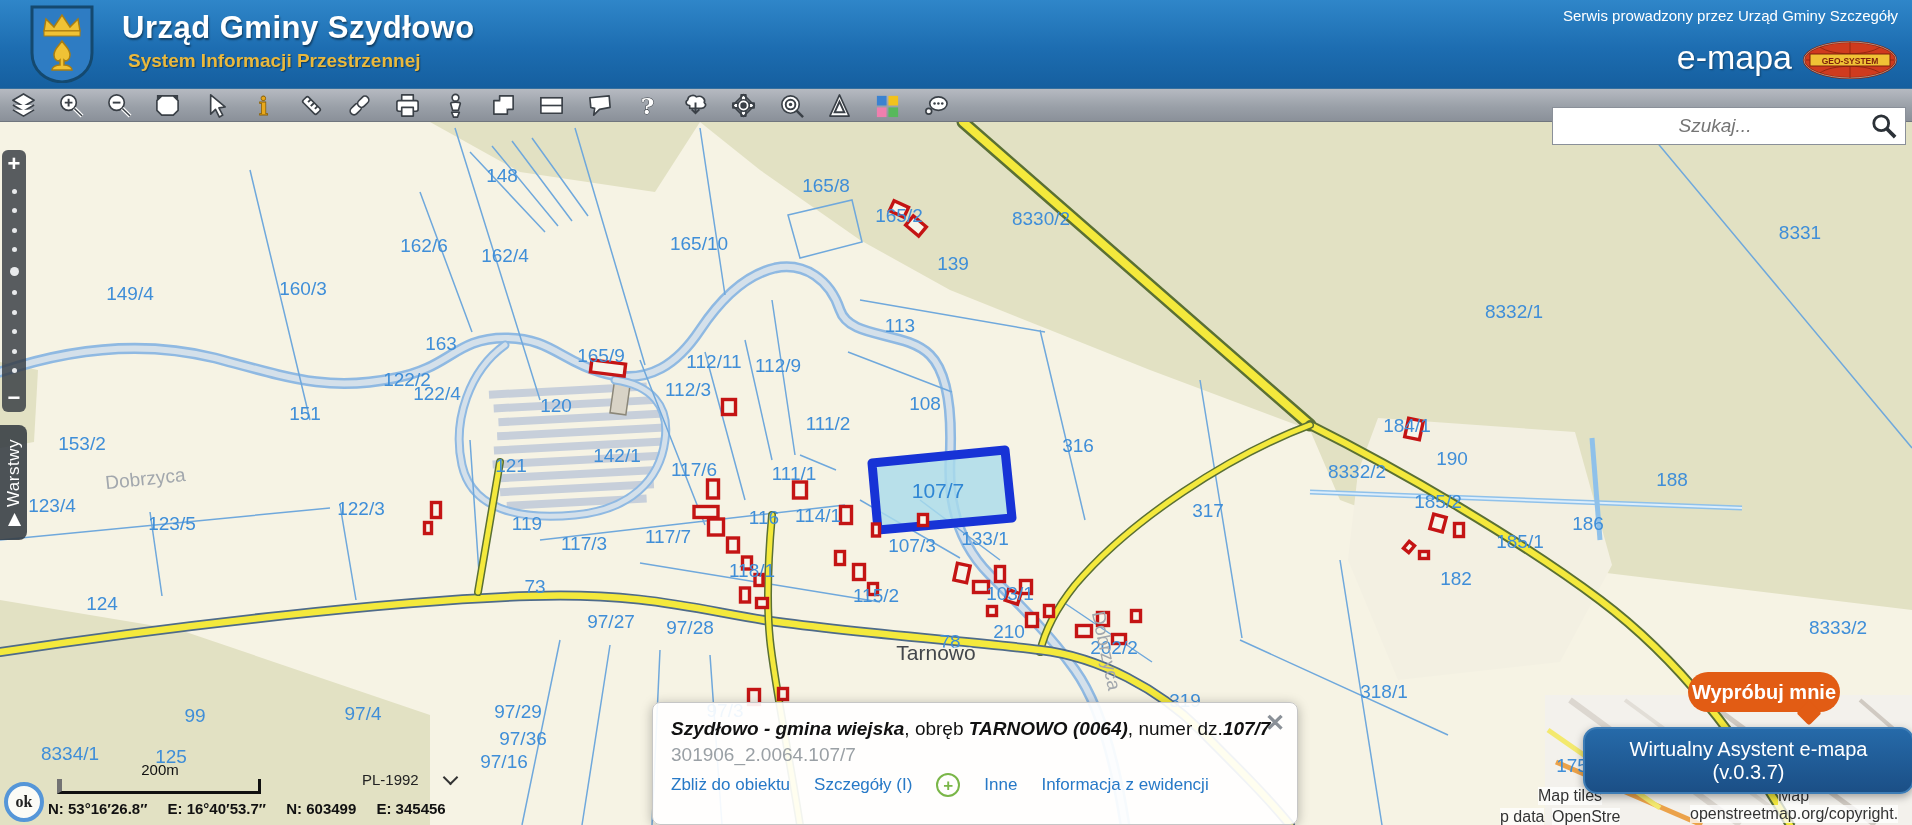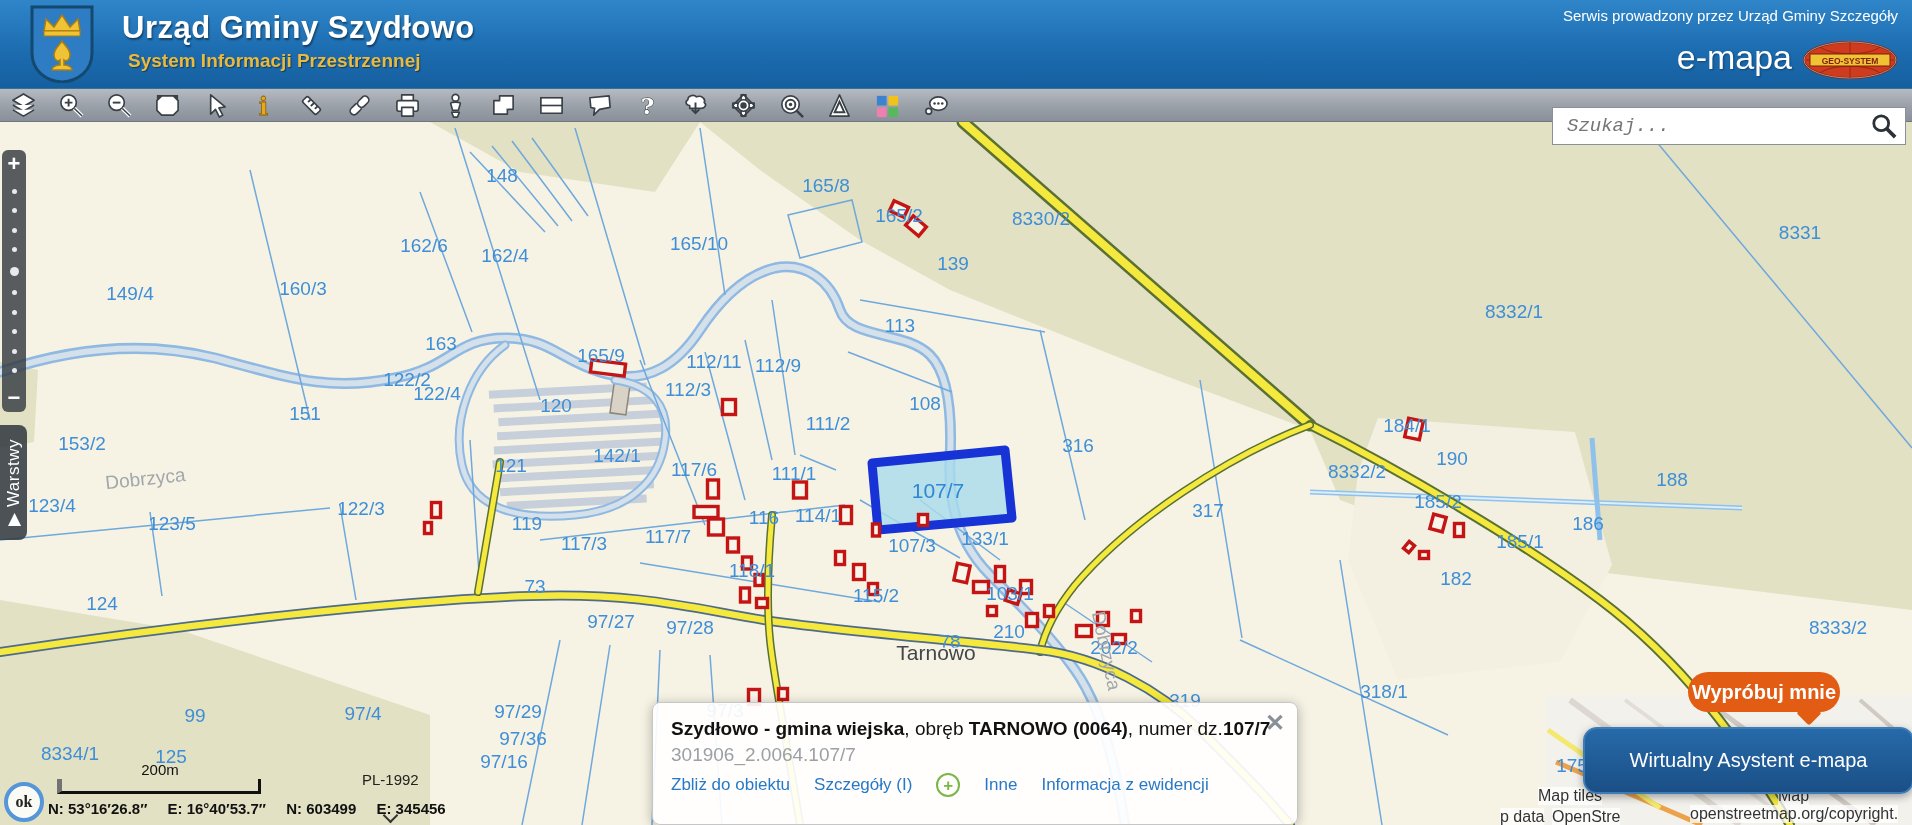--- a/index.html
+++ b/index.html
@@ -21,21 +21,21 @@
     border-top:1px solid #35709f;border-bottom:1px solid #70767e;z-index:5;
     display:flex;align-items:center;gap:21px;padding-left:10px;box-sizing:border-box;}
   .tool{width:27px;height:27px;display:inline-flex;align-items:center;justify-content:center;cursor:pointer;flex:0 0 auto;}
   .tool svg{width:27px;height:27px;overflow:visible;}
   .ti{stroke:#3a4047;stroke-width:1.7;fill:#fff;stroke-linejoin:round;}
   .ti-dark{stroke:#3a4047;stroke-width:2;fill:none;}
   .ti-txt{font-family:"DejaVu Serif",serif;font-weight:bold;font-size:24px;fill:#fff;stroke:#3a4047;stroke-width:1;paint-order:stroke;}
   #searchbox{position:absolute;right:6px;top:107px;width:352px;height:36px;background:#fff;
     border:1px solid #8a9099;z-index:6;display:flex;align-items:center;}
   #searchbox input{flex:1;border:none;outline:none;font-size:19px;font-style:italic;color:#555;
-    padding:0 8px 0 14px;font-family:Liberation Mono, monospace;background:transparent;}
+    padding:0 8px 0 14px;font-family:Liberation Sans, sans-serif;background:transparent;text-align:center;}
   #searchbox svg{width:26px;height:26px;margin-right:8px;}
   
   #map{position:absolute;left:0;top:122px;width:1912px;height:703px;z-index:1;}
   .lbl{fill:#3f8ed8;font-size:19px;text-anchor:middle;font-family:"Liberation Sans",sans-serif;}
   .hl{font-size:21px;fill:#2f86d4;}
   .place{fill:#43474c;font-size:21px;paint-order:stroke;stroke:#f6f3e4;stroke-width:3px;}
   .river-lbl{fill:#a2a7ad;font-size:19px;}
   .bld{fill:#f8f5ea;stroke:#c41414;stroke-width:3.4;}
   
   #zoombar{position:absolute;left:2px;top:150px;width:24px;height:262px;background:rgba(52,59,66,.82);
@@ -46,34 +46,34 @@
   #zoom-dots i.active{width:9px;height:9px;}
   #layers-tab{position:absolute;left:0px;top:425px;width:27px;height:115px;background:rgba(52,59,66,.88);
     border-radius:0 8px 8px 0;z-index:6;cursor:pointer;display:flex;align-items:center;justify-content:center;}
   #layers-tab span{transform:rotate(-90deg);white-space:nowrap;color:#fff;font-size:17px;letter-spacing:.5px;}
   
   #popup{position:absolute;left:652px;top:702px;width:646px;height:123px;background:rgba(255,255,255,.92);
     border:1px solid #c6c6c6;border-radius:8px;box-shadow:0 2px 12px rgba(0,0,0,.28);z-index:7;
     padding:10px 18px;box-sizing:border-box;}
   #popup-title{color:#787c80;font-size:17px;}
   #popup-main{margin-top:5px;font-size:19px;color:#111;}
-  #popup-main b{font-weight:bold;}
+  #popup-main b{font-weight:bold;font-style:italic;}
   #popup-id{margin-top:4px;font-size:19px;color:#9aa0a5;}
   #popup-links{margin-top:7px;font-size:17px;color:#2779c7;display:flex;align-items:center;gap:24px;}
   #popup-links .plink{cursor:pointer;}
   #plus-circle{width:20px;height:20px;border:2px solid #7ab648;border-radius:50%;color:#7ab648;
     display:inline-flex;align-items:center;justify-content:center;font-size:17px;font-weight:bold;line-height:1;cursor:pointer;}
   #popup-close{position:absolute;right:12px;top:6px;color:#8a9097;font-size:24px;font-weight:bold;cursor:pointer;}
   
   #ok-btn{position:absolute;left:4px;top:782px;width:32px;height:32px;border:4px solid #5596d8;border-radius:50%;
     background:rgba(255,255,255,.85);color:#222;font-weight:bold;font-size:16px;display:flex;align-items:center;justify-content:center;z-index:6;cursor:pointer;font-family:Liberation Serif, serif;}
   #scalebar{position:absolute;left:57px;top:779px;width:196px;height:12px;border-left:5px solid #737373;
     border-right:3px solid #111;border-bottom:3px solid #111;z-index:6;}
   #scalebar span{position:absolute;left:0;right:0;top:-18px;text-align:center;font-size:15px;color:#111;}
-  #crs{position:absolute;left:362px;top:771px;z-index:6;font-size:15px;color:#222;cursor:pointer;display:flex;align-items:center;gap:26px;flex-direction:column;}
+  #crs{position:absolute;left:362px;top:771px;z-index:6;font-size:15px;color:#222;cursor:pointer;display:flex;align-items:center;gap:26px;}
   #crs .chev{width:9px;height:9px;border-right:2.5px solid #333;border-bottom:2.5px solid #333;transform:rotate(45deg);margin-top:-4px;}
   #coords{position:absolute;left:48px;top:800px;z-index:6;font-size:15px;font-weight:bold;color:#111;white-space:nowrap;text-align:center;}
   #coords span{margin-right:16px;}
   
   #try-bubble{position:absolute;left:1688px;top:672px;width:152px;height:40px;background:#e25c14;border-radius:20px;
     color:#fff;font-size:20px;font-weight:bold;display:flex;align-items:center;justify-content:center;z-index:8;cursor:pointer;}
   #try-bubble:after{content:"";position:absolute;right:22px;bottom:-10px;width:18px;height:18px;background:#e25c14;
     transform:rotate(45deg);border-radius:3px;}
   #assistant-btn{position:absolute;left:1583px;top:727px;width:327px;height:63px;
     background:linear-gradient(180deg,#266aa9,#1b4f86);border:2px solid #3d7cb5;border-radius:14px;
@@ -501,20 +501,21 @@
   <div id="coords">
     <span>N: 53°16′26.8″</span>
     <span>E: 16°40′53.7″</span>
     <span>N: 603499</span>
     <span>E: 345456</span>
   </div>
 
   <div id="try-bubble">Wypróbuj mnie</div>
   <div id="assistant-btn">
     <div>Wirtualny Asystent e-mapa</div>
+    <div>(v.0.3.7)</div>
   </div>
 
   <div class="attr" id="attr-1a">Map tiles</div>
   <div class="attr" id="attr-1b">Map</div>
   <div class="attr" id="attr-2a">p data</div>
   <div class="attr" id="attr-2b">OpenStre</div>
   <div class="attr" id="attr-2c">openstreetmap.org/copyright.</div>
 
 </div>
 

